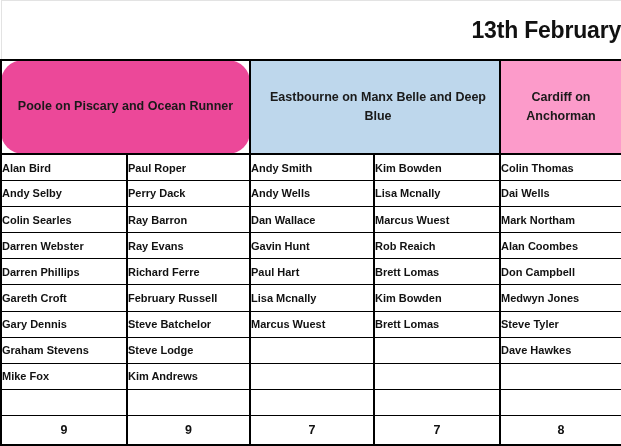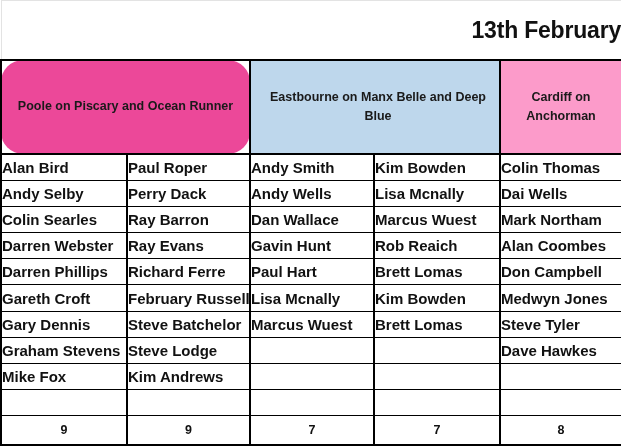--- a/index.html
+++ b/index.html
@@ -63,21 +63,21 @@
   .group-head.g-yellow { background: #ec4899; border-radius: 22px; }
   .group-head.g-blue   { background: #BED7EC; padding-left: 6px; }
   .group-head.g-pink   { background: #FC9BCA; }
 
   
   .name-cell {
     height: 25px;
     background: #ffffff;
     border: 1px solid #000000;
     border-left-width: 2px;
-    font-size: 15px;
+    font-size: 11px;
     font-weight: bold;
     color: #111111;
     padding: 0 0 0 5px;
     white-space: nowrap;
     overflow: hidden;
   }
   .name-cell.last-col { border-right-width: 2px; margin-left: 14px; }
 
   .total-cell {
     height: 28px;

